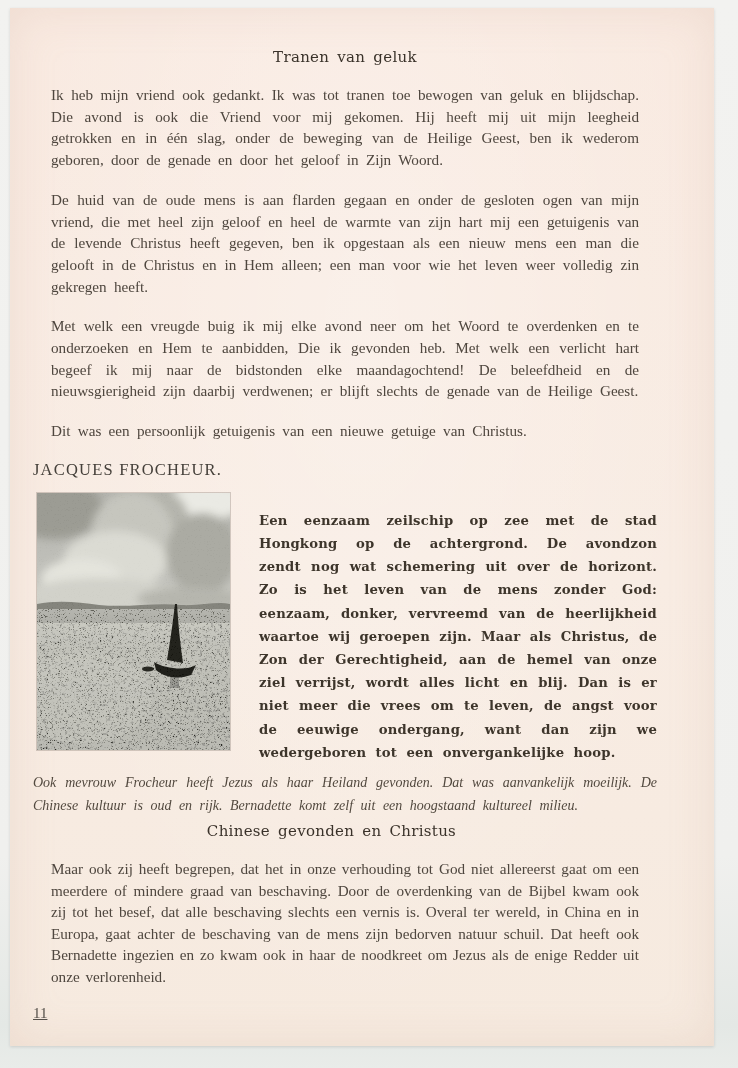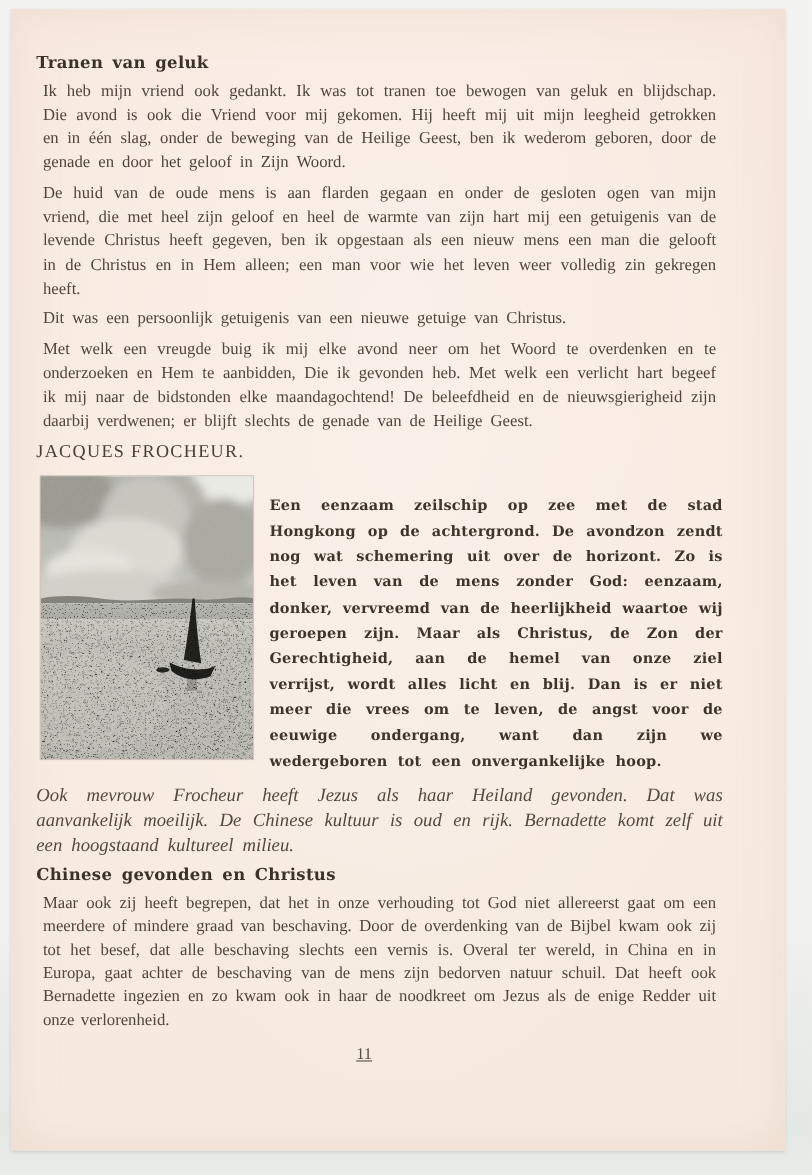--- a/index.html
+++ b/index.html
@@ -23,32 +23,32 @@
   }
   .content {
     position: absolute;
     left: 23px; top: 40px;
     width: 624px;
     color: #4e463e;
   }
   .heading {
     margin: 0 0 5px 0;
     font-size: 15px;
-    font-weight: bold;
+    font-weight: normal;
     color: #3a322a;
-    text-align: left;
+    text-align: center;
     letter-spacing: 0.3px;
     word-spacing: 3px;
     font-family: "DejaVu Serif", serif;
   }
   .heading.second {
     margin: 5px 27px 5px 0;
   }
   p.body {
-    margin: 6px;
+    margin: 18px;
     font-size: 15.2px;
     line-height: 21.7px;
     text-align: justify;
     word-spacing: 3.5px;
     color: #4e463e;
   }
   p.body.tight { word-spacing: 2px; line-height: 21.4px; }
   .signature {
     margin: 3px 32px 0 0;
     font-size: 16.5px;
@@ -62,61 +62,61 @@
   }
   .photo-frame {
     flex: 0 0 auto;
     width: 193px; height: 257px;
     margin-left: 4px;
     box-shadow: 0 0 0 1px rgba(90,80,70,0.25);
   }
   .photo-frame svg { display: block; }
   .caption {
     flex: 1;
-    margin-left: 15px;
+    margin-left: 29px;
     padding-top: 16px;
     font-family: "DejaVu Serif", serif;
     font-weight: bold;
     font-size: 13.2px;
     line-height: 23.2px;
     letter-spacing: 0.2px;
     word-spacing: 4.5px;
     text-align: justify;
     color: #3d352b;
   }
   .italic-block { margin-top: 7px; }
   .italic-block p {
     margin: 0;
     font-style: italic;
-    font-size: 17px;
+    font-size: 14px;
     line-height: 23.2px;
     text-align: justify;
     word-spacing: 4px;
     color: #52493f;
   }
   .page-number {
     margin: 13px 28px 0 0;
-    text-align: center;
+    text-align: left;
     font-size: 15px;
     color: #55504a;
     text-decoration: underline;
   }
 </style>
 </head>
 <body>
 
 <div class="paper">
   <div class="content">
 
     <h3 class="heading">Tranen van geluk</h3>
 
     <p class="body">Ik heb mijn vriend ook gedankt. Ik was tot tranen toe bewogen van geluk en blijdschap. Die avond is ook die Vriend voor mij gekomen. Hij heeft mij uit mijn leegheid getrokken en in één slag, onder de beweging van de Heilige Geest, ben ik wederom geboren, door de genade en door het geloof in Zijn Woord.</p>
     <p class="body">De huid van de oude mens is aan flarden gegaan en onder de gesloten ogen van mijn vriend, die met heel zijn geloof en heel de warmte van zijn hart mij een getuigenis van de levende Christus heeft gegeven, ben ik opgestaan als een nieuw mens een man die gelooft in de Christus en in Hem alleen; een man voor wie het leven weer volledig zin gekregen heeft.</p>
+    <p class="body">Met welk een vreugde buig ik mij elke avond neer om het Woord te overdenken en te onderzoeken en Hem te aanbidden, Die ik gevonden heb. Met welk een verlicht hart begeef ik mij naar de bidstonden elke maandagochtend! De beleefdheid en de nieuwsgierigheid zijn daarbij verdwenen; er blijft slechts de genade van de Heilige Geest.</p>
     <p class="body">Dit was een persoonlijk getuigenis van een nieuwe getuige van Christus.</p>
-    <p class="body">Met welk een vreugde buig ik mij elke avond neer om het Woord te overdenken en te onderzoeken en Hem te aanbidden, Die ik gevonden heb. Met welk een verlicht hart begeef ik mij naar de bidstonden elke maandagochtend! De beleefdheid en de nieuwsgierigheid zijn daarbij verdwenen; er blijft slechts de genade van de Heilige Geest.</p>
 
     <div class="signature">JACQUES FROCHEUR.</div>
 
     <div class="media-row">
       <div class="photo-frame">
         <svg width="193" height="257" viewBox="0 0 193 257">
           <defs>
             <linearGradient id="skyg" x1="0" y1="0" x2="0" y2="1">
               <stop offset="0" stop-color="#aeaea8"></stop>
               <stop offset="0.7" stop-color="#bebeb8"></stop>

